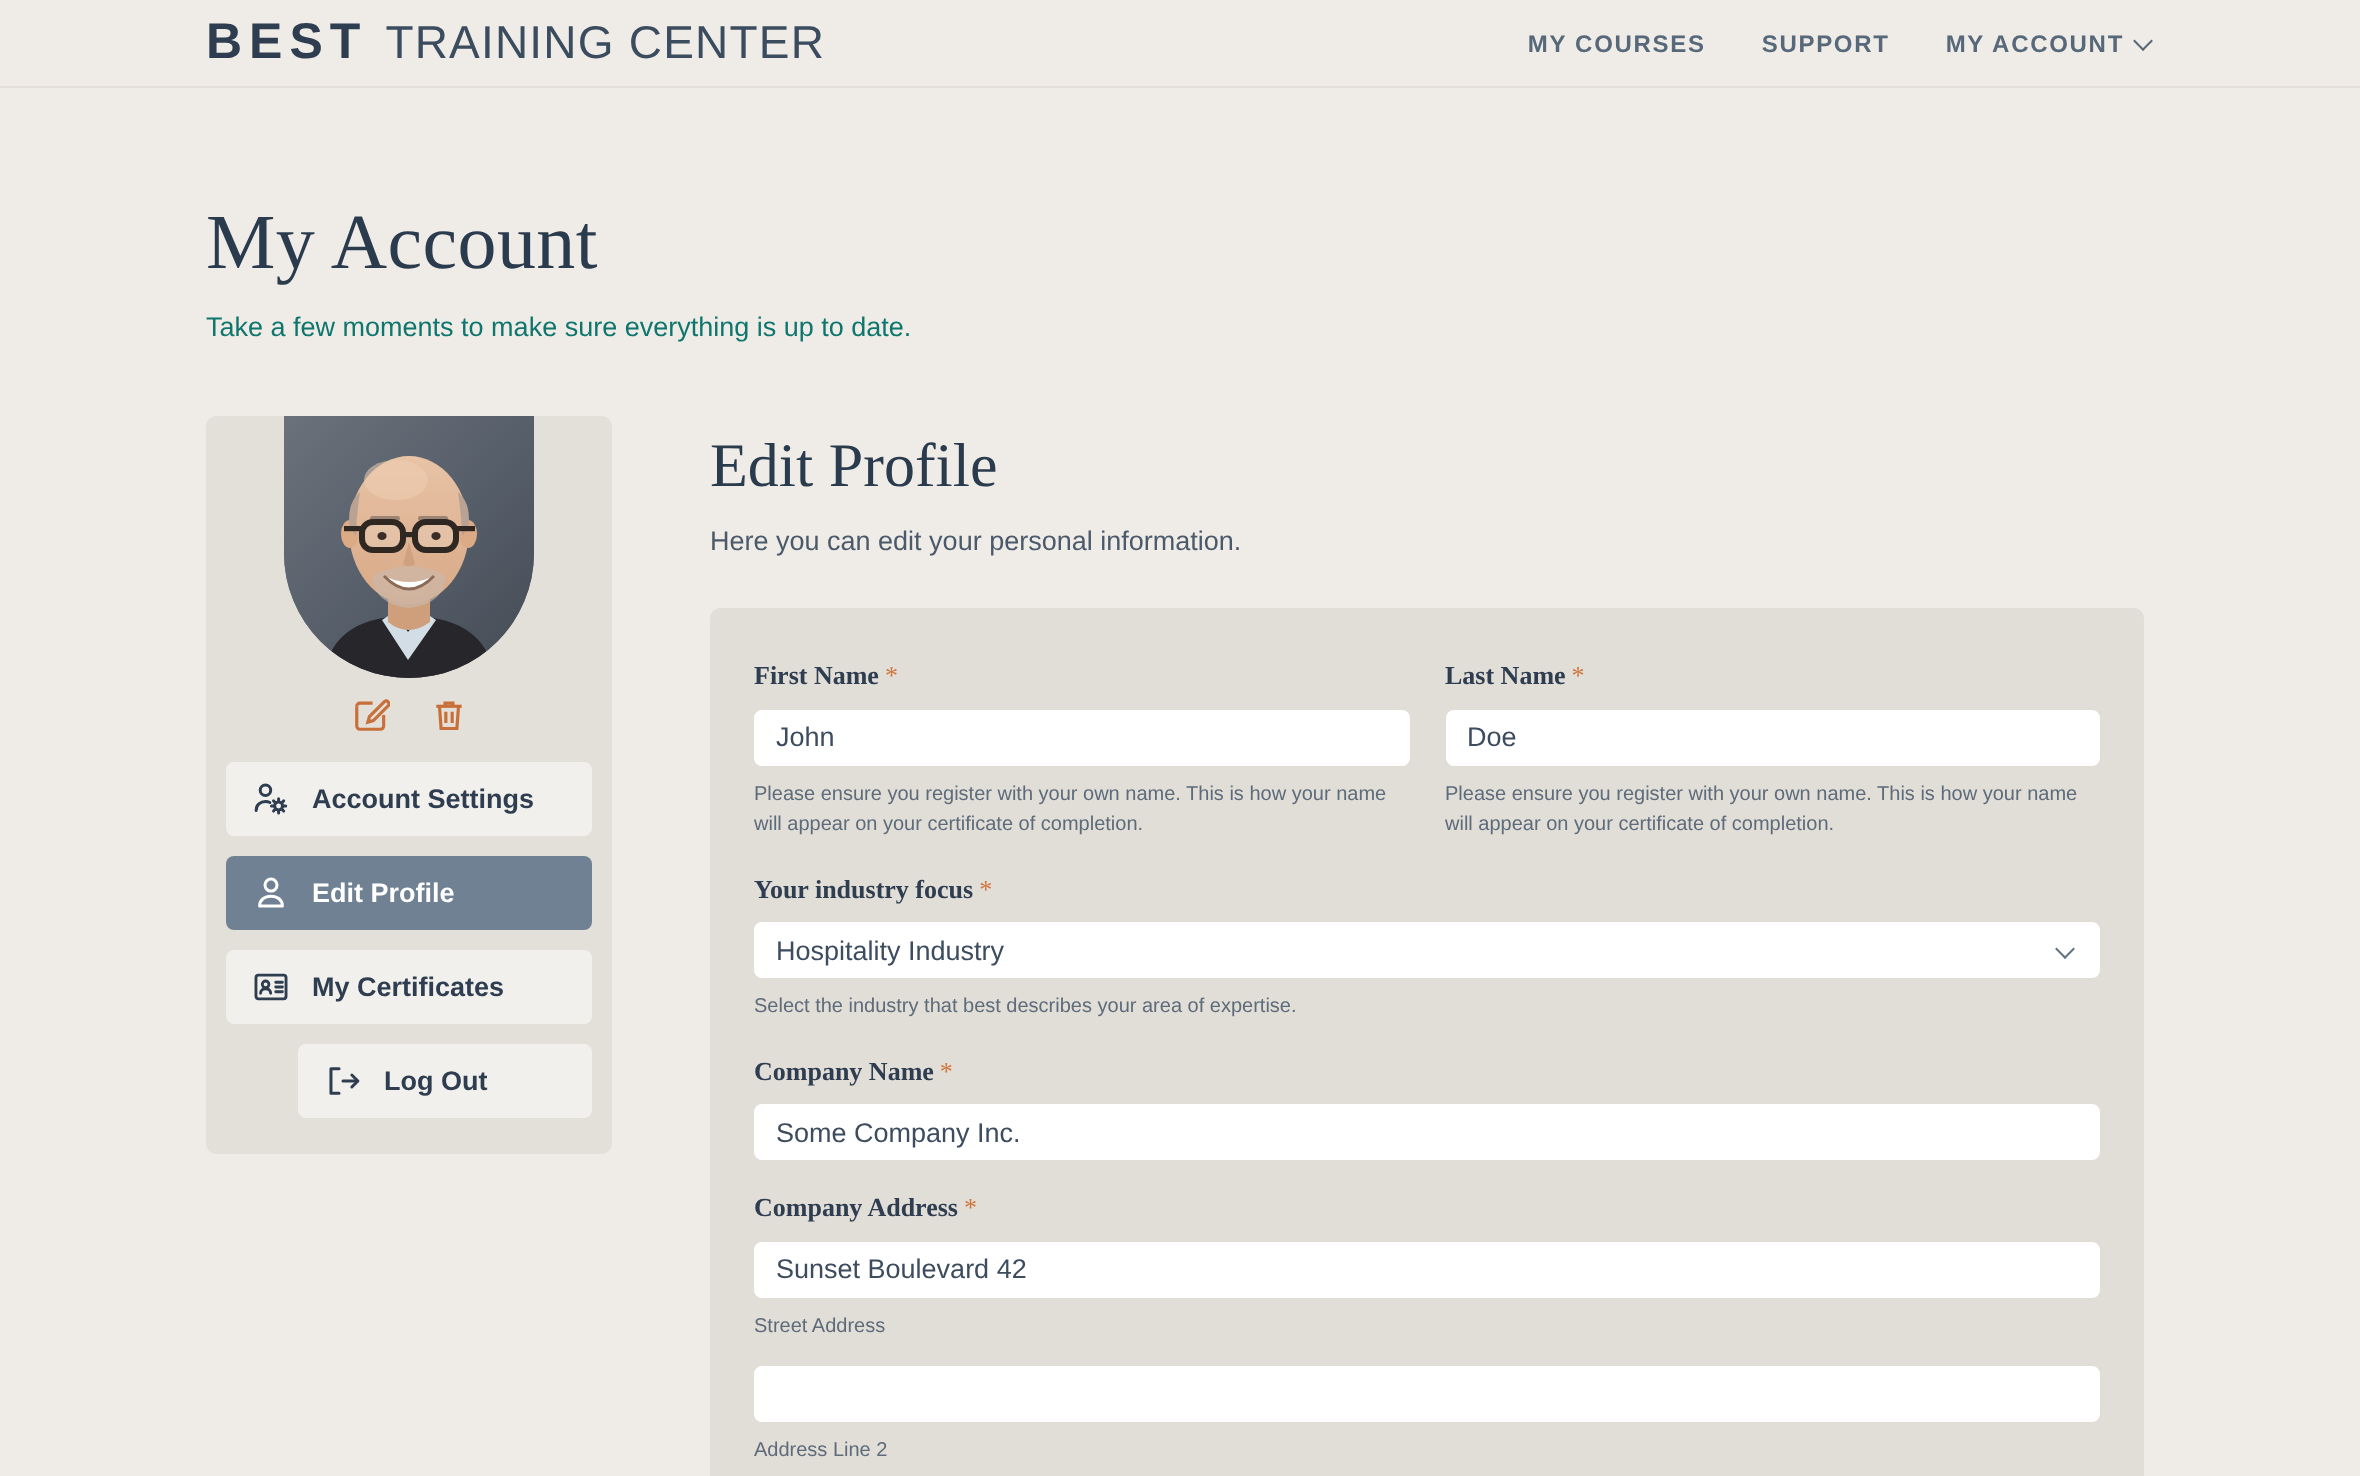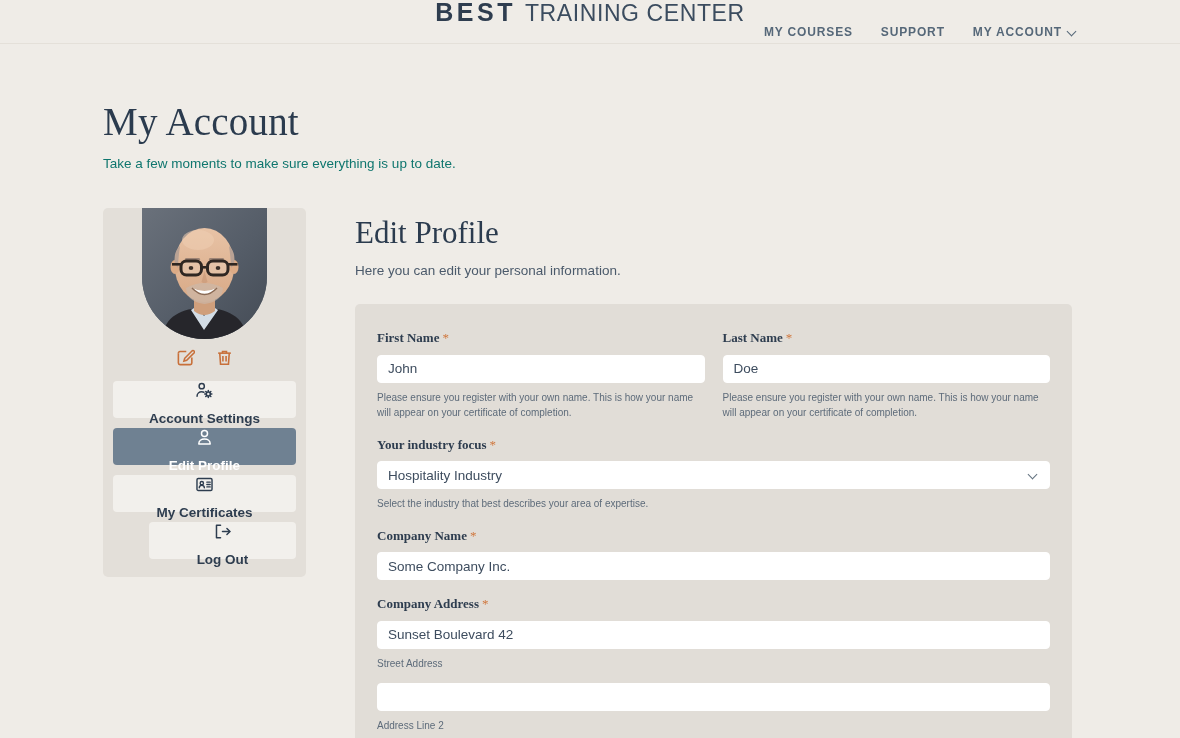--- a/index.html
+++ b/index.html
@@ -17,21 +17,20 @@
 
   
   .site-header {
     height: 44px;
     background: #efece7;
     border-bottom: 1px solid #e4e0d9;
     display: flex;
     align-items: center;
     padding: 0 103px 0 103px;
     position: relative;
-    flex-direction: column;
   }
   .brand {
     display: flex;
     align-items: baseline;
     gap: 9px;
     white-space: nowrap;
   }
   .brand-mark {
     font-family: "Liberation Sans", sans-serif;
     font-size: 25px;
@@ -154,21 +153,20 @@
     height: 37px;
     padding: 0 13px;
     margin-bottom: 10px;
     border-radius: 4px;
     background: #f2f0ec;
     color: #2e3d4f;
     font-size: 13.5px;
     font-weight: bold;
     cursor: pointer;
     white-space: nowrap;
-    flex-direction: column;
   }
   .nav-item:last-child { margin-bottom: 0; margin-left: 36px; }
   .nav-item.active {
     background: #6f8192;
     color: #ffffff;
   }
   .nav-item .ico { width: 19px; height: 19px; flex: 0 0 19px; display: block; }
 
   
   .main {

